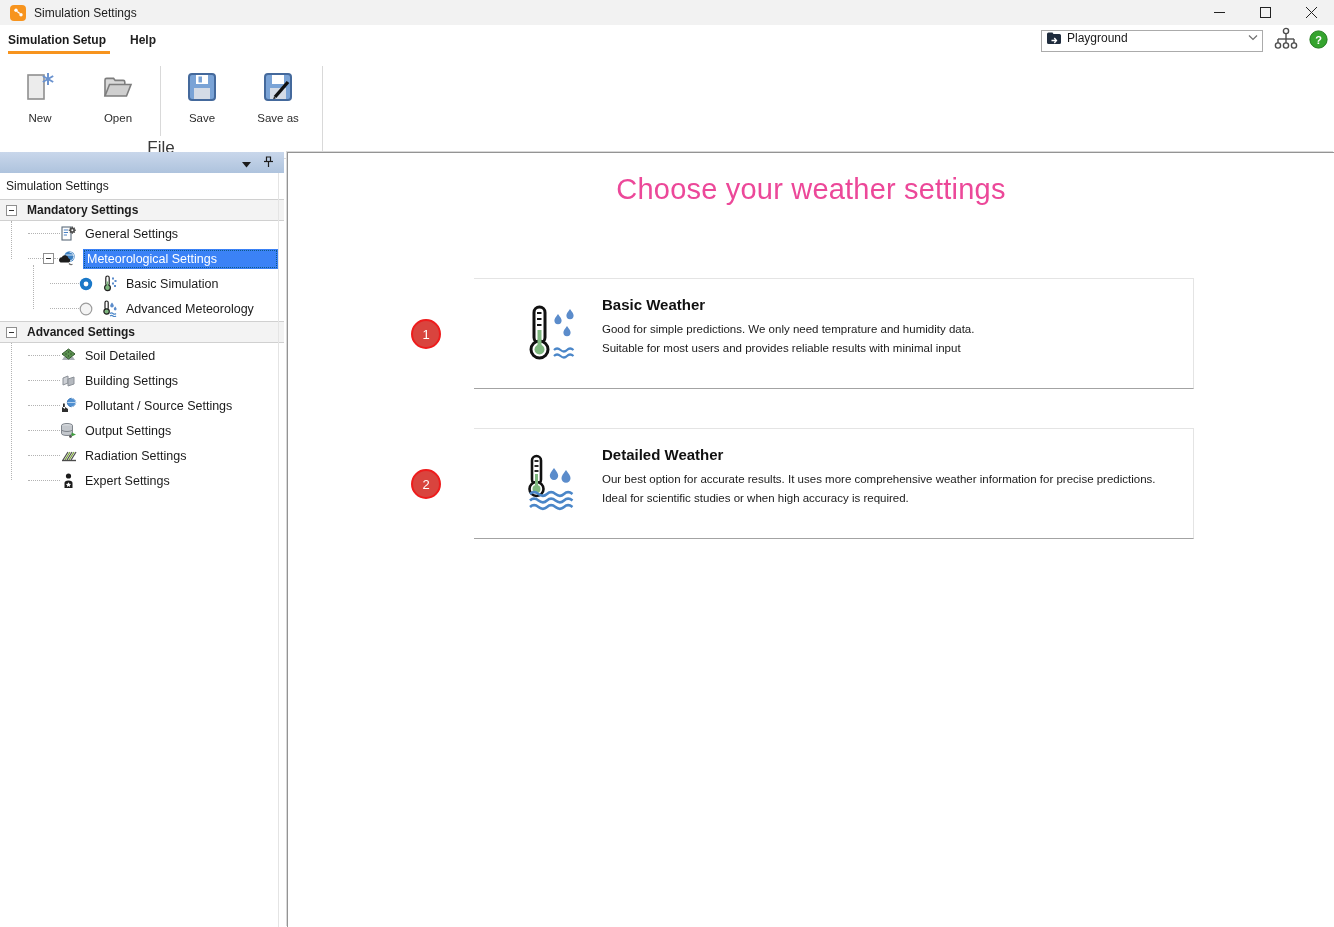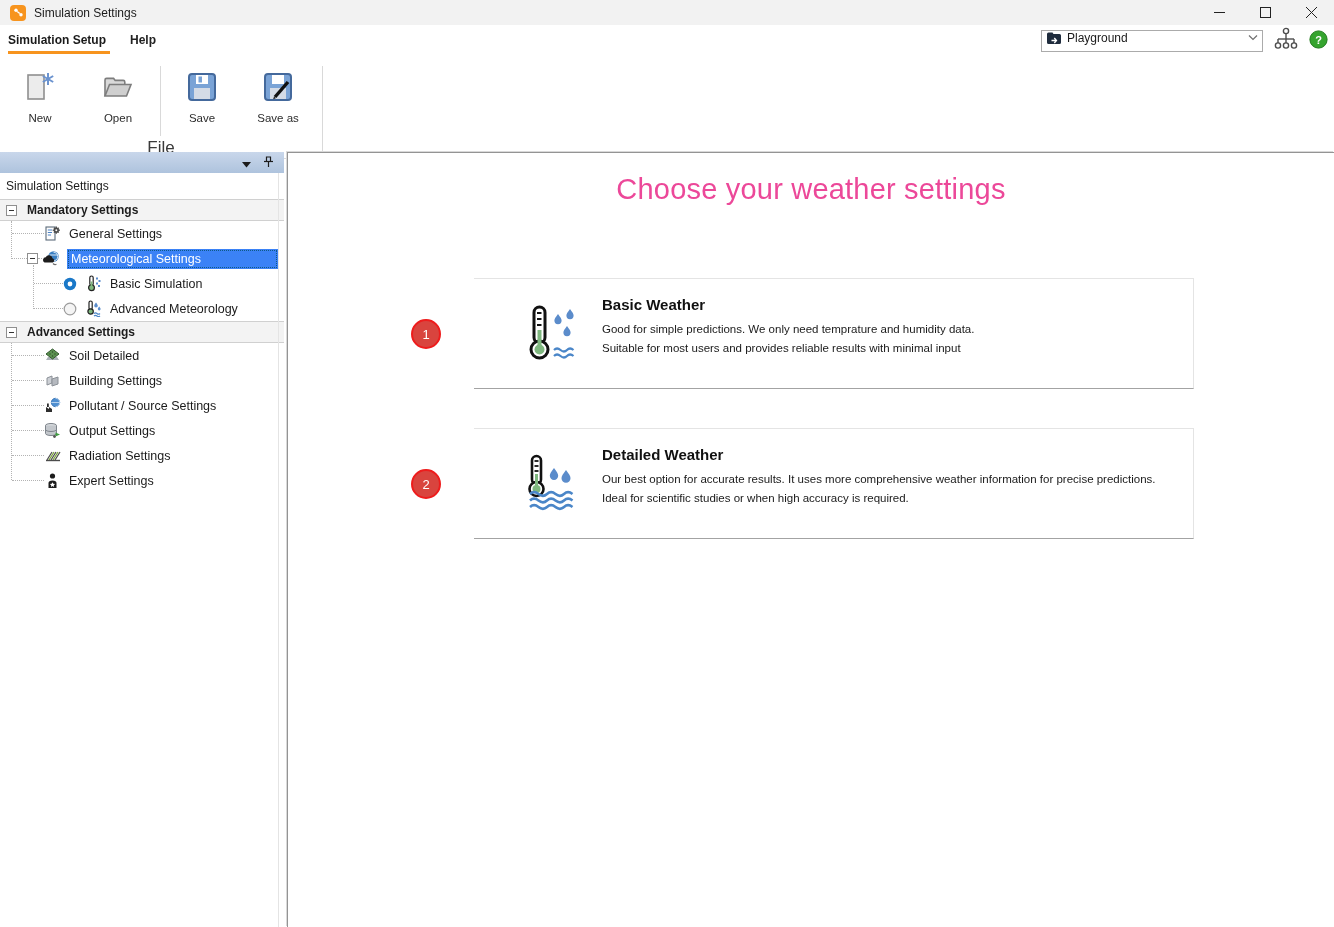--- a/index.html
+++ b/index.html
@@ -41,21 +41,21 @@
   .sidebar::after { content:""; position:absolute; left:278px; top:21px; bottom:0; border-left:1px solid #e4e4e4; }
   .dock-header { height:21px; background:linear-gradient(#c9d7eb,#aec3dd); display:flex; align-items:center;
     justify-content:flex-end; gap:12px; padding-right:10px; }
   .panel-title { height:26px; display:flex; align-items:center; padding-left:6px; font-size:12px; }
   .group-header { height:22px; background:#f3f3f3; border-top:1px solid #d0d0d0; border-bottom:1px solid #d0d0d0;
     display:flex; align-items:center; padding-left:6px; font-size:12px; font-weight:600; color:#1c1c1c; }
   .expander { width:11px; height:11px; border:1px solid #8f8f8f; background:#fff; flex:none;
     display:flex; align-items:center; justify-content:center; }
   .expander::before { content:""; width:5px; height:1px; background:#333; }
   .group-header .expander { margin-right:10px; }
-  .trow { height:25px; display:flex; align-items:center; font-size:12.5px; position:relative; }
+  .trow { height:25px; display:flex; align-items:center; font-size:12.5px; position:relative;margin-left:16px; }
   .stub { height:0; border-top:1px dotted #b3b3b3; flex:none; }
   .ticon { width:17px; height:17px; flex:none; margin-right:8px; }
   .tlabel { white-space:nowrap; }
   .tlabel.selected { flex:1; background:#3b82f6; color:#fff; padding:3px 4px; margin-right:6px;
     outline:1px dotted #0e5a86; outline-offset:-2px; }
   .radio { width:14px; height:14px; flex:none; margin-right:8px; }
   .vguide { position:absolute; border-left:1px dotted #b3b3b3; width:0; }
   
   .content { position:absolute; left:287px; top:152px; width:1047px; height:775px; background:#fff;
     border-top:1px solid #949494; border-left:1px solid #949494; box-shadow:-1px -1px 0 0 #d9d9d9; }

